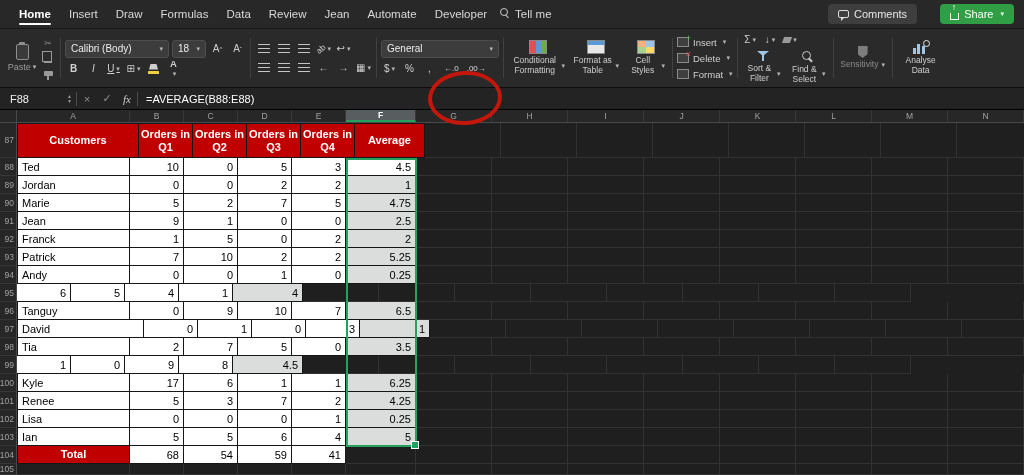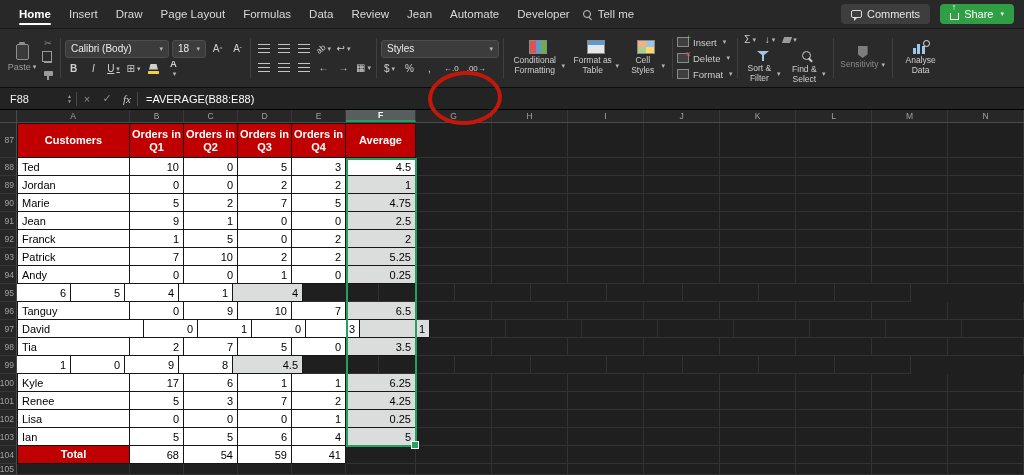--- a/index.html
+++ b/index.html
@@ -9,25 +9,25 @@
   body{width:1024px;height:475px;overflow:hidden;background:#141414;
        font-family:"Liberation Sans","DejaVu Sans",sans-serif;}
   .app{position:relative;width:1024px;height:475px;background:#1f1f1f}
 
   
   .menubar{height:29px;background:#282828;display:flex;align-items:center;padding:0 10px;border-bottom:1px solid #191919}
   .menu-tabs{display:flex;align-items:center;height:100%}
   .menu-tab{position:relative;height:100%;display:flex;align-items:center;padding:0 9px;font-size:11.5px;color:#d9d9d9;white-space:nowrap;cursor:default}
   .menu-tab.active{color:#fff;font-weight:700}
   .menu-tab.active::after{content:"";position:absolute;bottom:3px;left:9px;right:9px;height:2px;background:#fff;border-radius:2px}
-  .tellme{display:flex;align-items:flex-end;gap:5px;color:#d9d9d9;font-size:11.5px;margin-left:4px}
+  .tellme{display:flex;align-items:flex-start;gap:5px;color:#d9d9d9;font-size:11.5px;margin-left:4px}
   .mag{width:10px;height:10px;position:relative;flex:none}
   .mag::before{content:"";position:absolute;width:6px;height:6px;border:1.3px solid #c9c9c9;border-radius:50%;left:0;top:0}
   .mag::after{content:"";position:absolute;width:4px;height:1.4px;background:#c9c9c9;transform:rotate(45deg);left:5px;top:7.5px}
-  .menubar-right{margin-left:auto;display:flex;align-items:flex-start;gap:10px}
+  .menubar-right{margin-left:auto;display:flex;align-items:flex-start;gap:23px}
   .pill{display:flex;align-items:center;gap:5px;height:20px;padding:0 10px;border-radius:4px;font-size:11px;cursor:default}
   .pill.comments{background:#3e3e3e;color:#e6e6e6}
   .pill.share{background:var(--share-green);color:#fff}
   .bubble{width:11px;height:8px;border:1.2px solid #dcdcdc;border-radius:2px;position:relative;flex:none}
   .bubble::after{content:"";position:absolute;left:2px;bottom:-4px;border:2px solid transparent;border-top-color:#dcdcdc;border-left-color:#dcdcdc}
   .share-ico{width:9px;height:7px;border:1.2px solid #fff;border-top:none;position:relative;margin-top:4px;flex:none}
   .share-ico::after{content:"↑";position:absolute;top:-9.5px;left:0.6px;font-size:9px;line-height:1;color:#fff}
   .dd{font-size:7px;color:#b5b5b5;margin-left:2px;flex:none}
 
   
@@ -122,21 +122,20 @@
 </head>
 <body>
 
 <div class="app">
 
   <div class="menubar">
     <div class="menu-tabs" id="menu-tabs">
         <div class="menu-tab active">Home</div>
         <div class="menu-tab">Insert</div>
         <div class="menu-tab">Draw</div>
-        <div class="menu-tab">Page Layout</div>
         <div class="menu-tab">Formulas</div>
         <div class="menu-tab">Data</div>
         <div class="menu-tab">Review</div>
         <div class="menu-tab">Jean</div>
         <div class="menu-tab">Automate</div>
         <div class="menu-tab">Developer</div>
       </div>
     <div class="tellme">
       <span class="mag"></span>
       <span>Tell me</span>
@@ -258,21 +257,21 @@
             <span>▦</span>
             <span class="dd">▾</span>
           </div>
       </div>
     </div>
     <div class="vdiv"></div>
 
     <div class="rgroup">
       <div class="rrow">
         <div class="combo numcombo">
-            <span>Styles</span>
+            <span>General</span>
             <span class="dd">▾</span>
           </div>
       </div>
       <div class="rrow">
         <div class="sbtn">
             <span>$</span>
             <span class="dd">▾</span>
           </div>
         <div class="sbtn">
             <span>%</span>
@@ -422,21 +421,21 @@
         <div class="colh" style="width: 76px;">I</div>
         <div class="colh" style="width: 76px;">J</div>
         <div class="colh" style="width: 76px;">K</div>
         <div class="colh" style="width: 76px;">L</div>
         <div class="colh" style="width: 76px;">M</div>
         <div class="colh" style="width: 76px;">N</div>
       </div>
     <div id="grid-body">
         <div class="grid-row row-header">
           <div class="rownum">87</div>
-          <div class="cell tc first th" style="width: 113px;">Customers</div>
+          <div class="cell tc first th" style="width: 122px;">Customers</div>
           <div class="cell tc th" style="width: 54px;">Orders in Q1</div>
           <div class="cell tc th" style="width: 54px;">Orders in Q2</div>
           <div class="cell tc th" style="width: 54px;">Orders in Q3</div>
           <div class="cell tc th" style="width: 54px;">Orders in Q4</div>
           <div class="cell tc th" style="width: 70px;">Average</div>
           <div class="cell empty" style="width: 76px;"></div>
           <div class="cell empty" style="width: 76px;"></div>
           <div class="cell empty" style="width: 76px;"></div>
           <div class="cell empty" style="width: 76px;"></div>
           <div class="cell empty" style="width: 76px;"></div>

